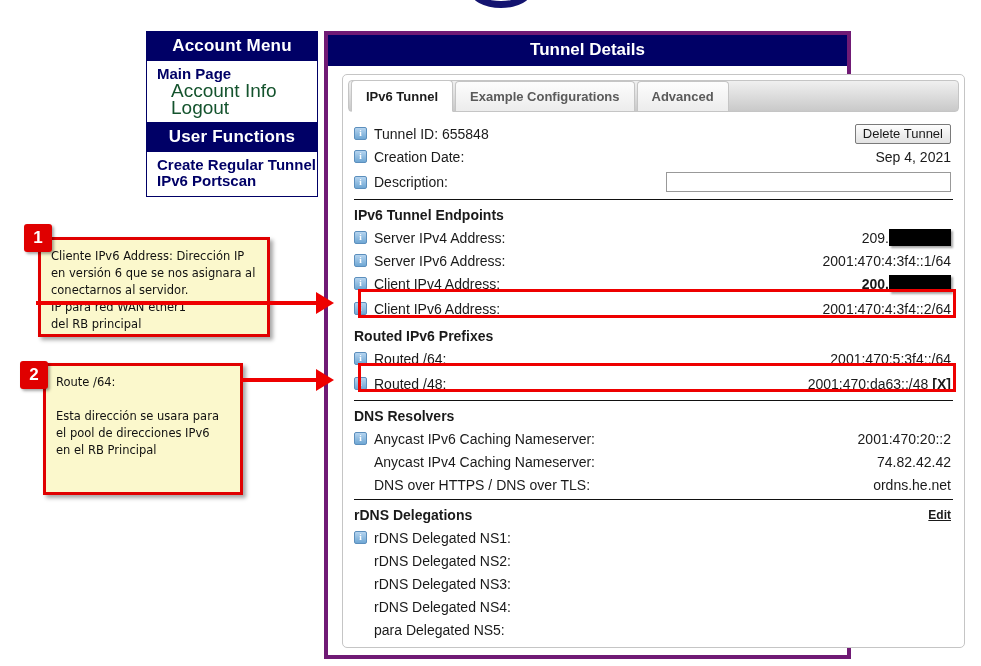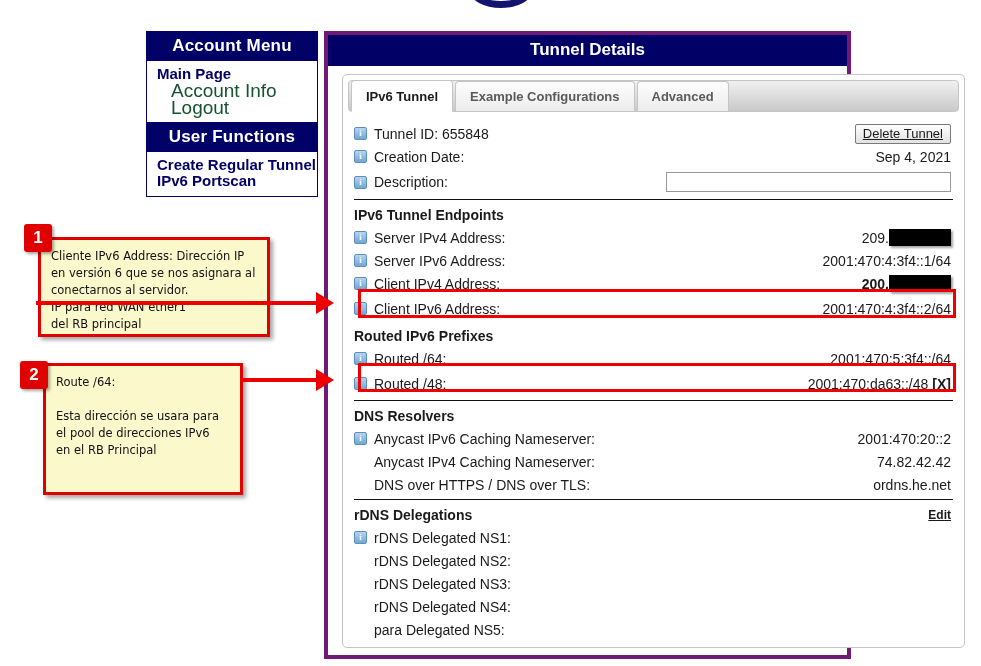--- a/index.html
+++ b/index.html
@@ -173,21 +173,20 @@
     font-size: 12px;
     padding: 1px 3px;
     font-family: "Liberation Sans", sans-serif;
   }
   .del-btn {
     font-size: 13px;
     padding: 1px 7px 2px 7px;
     border: 1px solid #7a7a7a;
     background: linear-gradient(#fdfdfd,#e2e2e2);
     color: #1a1a1a;
-    text-decoration: underline;
     border-radius: 2px;
     font-family: "Liberation Sans", sans-serif;
     cursor: default;
   }
 
   
   .callout {
     position: absolute;
     background: #fbf8cc;
     border: 3px solid #e00000;

